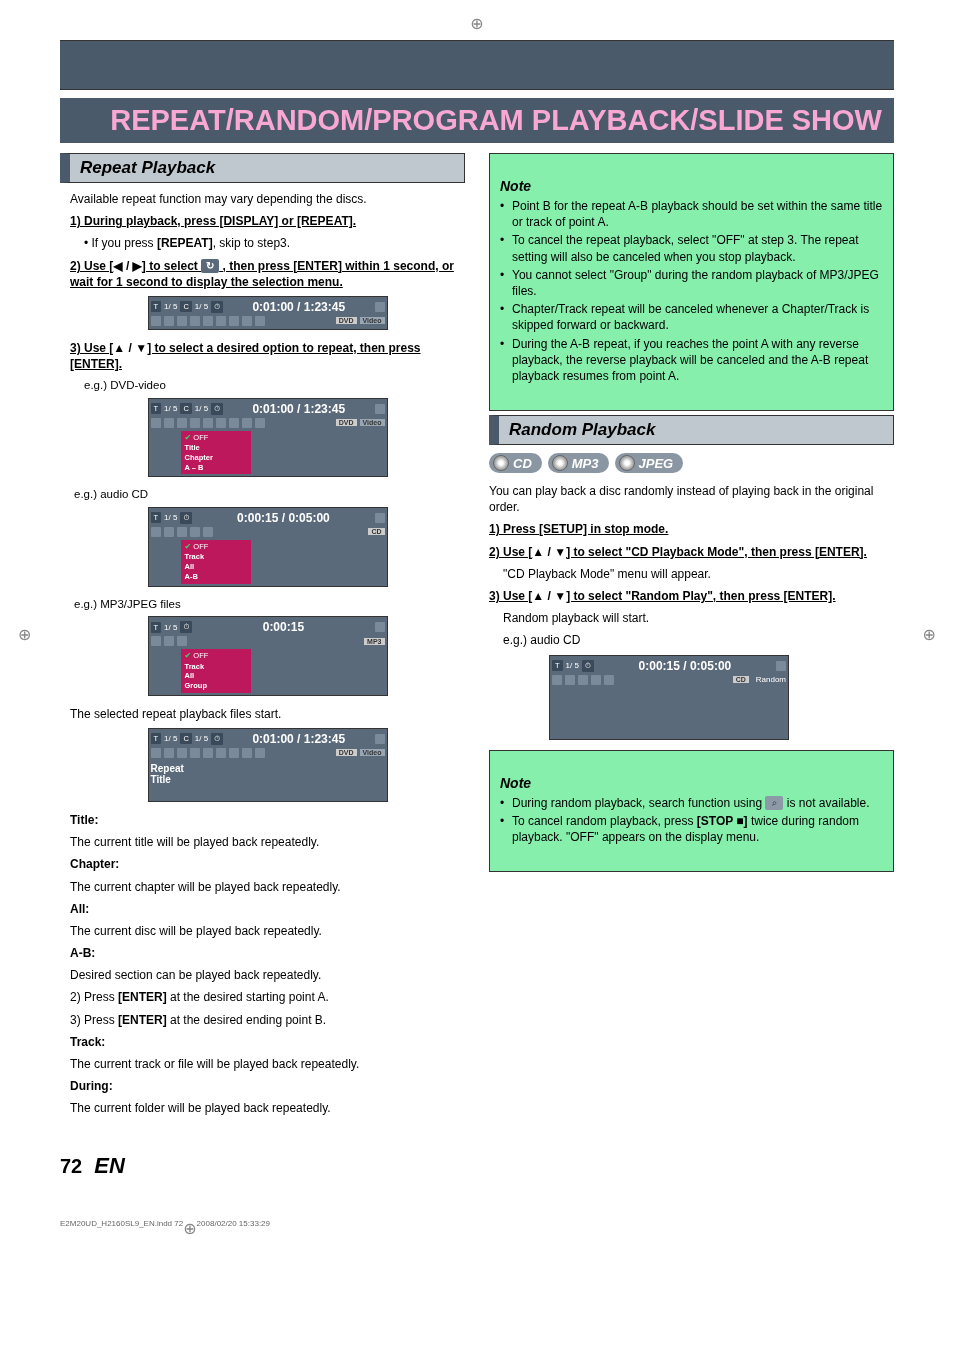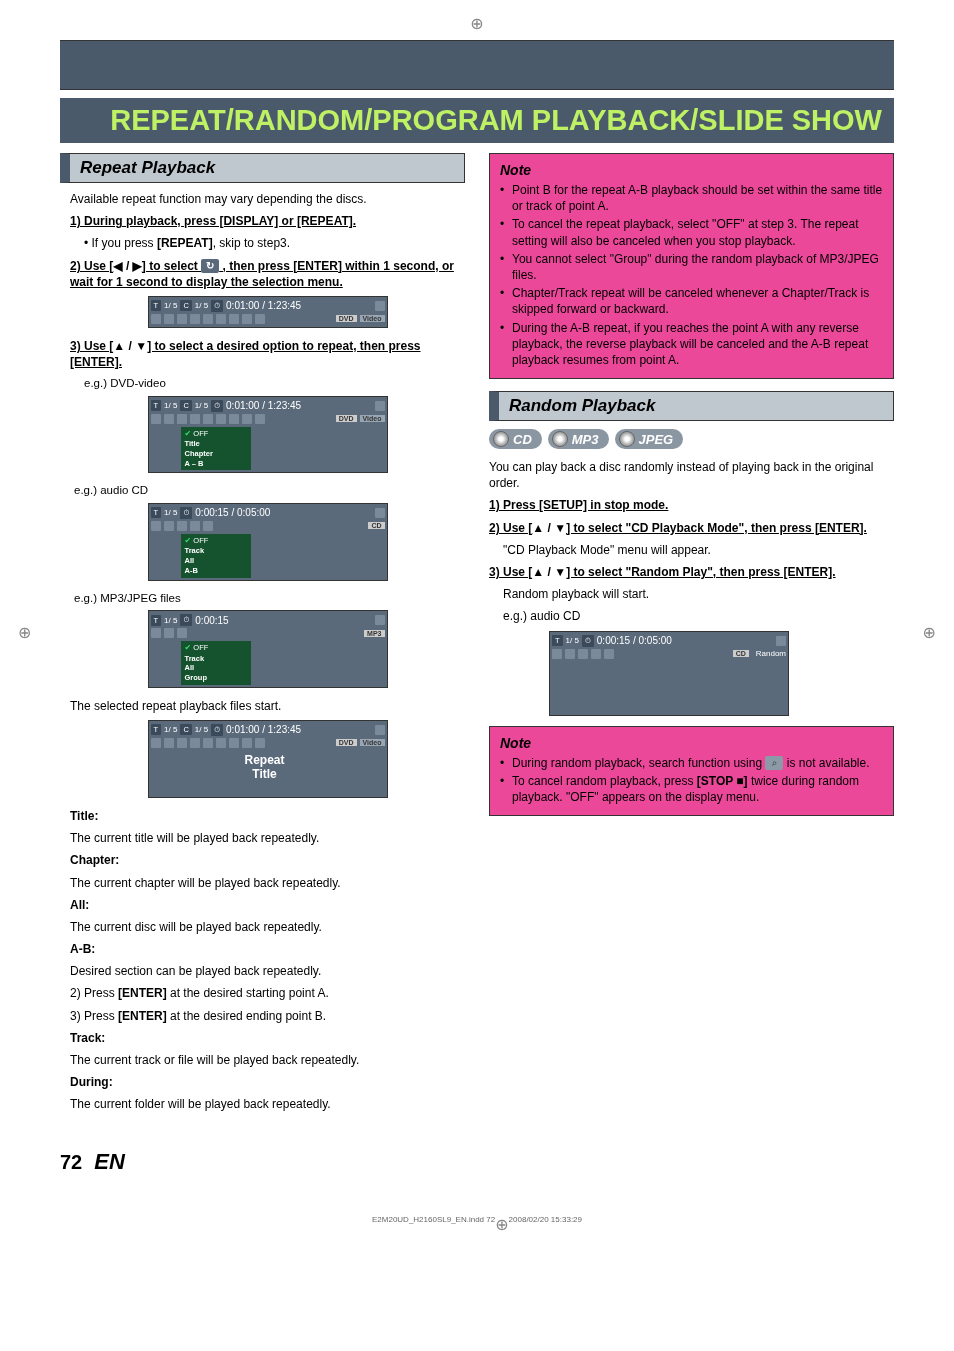--- a/index.html
+++ b/index.html
@@ -26,21 +26,21 @@
   .cross-right { top: 50%; right: 18px; transform: translateY(-50%); }
   .top-bar {
     height: 50px;
     background: #4a5a6a;
     margin-bottom: 8px;
     border-top: 1px solid #333;
     border-bottom: 1px solid #333;
   }
   .main-title-bar {
     background: #4a5a6a;
-    color: #bef264;
+    color: #f9a8d4;
     font-size: 29px;
     font-weight: bold;
     padding: 6px 12px;
     letter-spacing: 0;
     text-align: right;
     white-space: nowrap;
   }
   .columns {
     display: flex;
     gap: 24px;
@@ -59,23 +59,23 @@
     font-weight: bold;
     font-style: italic;
     margin-bottom: 8px;
   }
   p { margin-bottom: 6px; line-height: 1.35; }
   .bold { font-weight: bold; }
   .step { font-weight: bold; margin-top: 6px; text-decoration: underline; }
   .indent { padding-left: 14px; }
   .note-box {
     border: 1px solid #333;
-    background: #ec4899;
-    padding: 8px 10px;
-    margin-bottom: 12px;
+    background: #86efac;
+    padding: 24px 10px;
+    margin-bottom: 4px;
   }
   .note-title {
     font-weight: bold;
     font-style: italic;
     font-size: 14px;
     margin-bottom: 4px;
   }
   .note-box ul { list-style: none; padding-left: 0; }
   .note-box li { position: relative; padding-left: 12px; line-height: 1.35; margin-bottom: 2px; }
   .note-box li::before { content: "•"; position: absolute; left: 0; top: 0; }
@@ -126,38 +126,38 @@
     padding: 1px 3px;
     font-size: 7.5px;
     border-radius: 1px;
   }
   .osd-icon {
     width: 10px; height: 10px;
     background: #7a8a9a;
     display: inline-block;
     border-radius: 1px;
   }
-  .osd-time { flex: 1; text-align: left; font-weight: normal; font-size: 10px; }
+  .osd-time { flex: 1; text-align: center; font-weight: bold; font-size: 12px; }
   .osd-badge {
     background: #ccc;
     color: #333;
     font-weight: bold;
     padding: 0 3px;
     font-size: 7px;
     margin-left: auto;
   }
   .osd-badge2 {
     background: #98a5b2;
     color: #333;
     font-weight: bold;
     padding: 0 3px;
     font-size: 7px;
   }
   .osd-drop {
-    background: #14532d;
+    background: #be185d;
     margin-top: 2px;
     margin-left: 30px;
     width: 70px;
     padding: 2px 4px;
     font-size: 7.5px;
     line-height: 1.3;
   }
   .osd-drop div { white-space: nowrap; }
   .check { color: #3d6; font-size: 8px; }
   .badge-row {
@@ -181,21 +181,21 @@
     border-radius: 50%;
     background: radial-gradient(circle, #fff 20%, #aaa 60%, #888 100%);
     margin-right: 4px;
     border: 1px solid #666;
   }
   .eg { margin: 2px 0 2px 14px; font-size: 11.5px; }
   .footer-page { font-size: 20px; font-weight: bold; margin-top: 30px; }
   .footer-page .en { font-size: 22px; font-style: italic; margin-left: 12px; text-align: right; }
   .footer-meta {
     display: flex;
-    justify-content: center;
+    justify-content: flex-start;
     font-size: 8px;
     color: #666;
     margin-top: 40px;
     border-top: 0;
   }
   .body-content { margin-left: 10px; }
 </style>
 </head>
 <body>
 
@@ -354,21 +354,21 @@
               <span class="osd-icon"></span>
               <span class="osd-icon"></span>
               <span class="osd-icon"></span>
               <span class="osd-icon"></span>
               <span class="osd-icon"></span>
               <span class="osd-icon"></span>
               <span class="osd-icon"></span>
             <span class="osd-badge">DVD</span>
               <span class="osd-badge2">Video</span>
           </div>
-          <div style="text-align:center; font-size:12px; padding:4px 6px 14px 0;">
+          <div style="text-align:left; font-size:10px; padding:4px 6px 14px 0;">
             <div class="bold">Repeat</div>
             <div class="bold">Title</div>
           </div>
         </div>
 
         <p class="bold">Title:</p>
         <p>The current title will be played back repeatedly.</p>
         <p class="bold">Chapter:</p>
         <p>The current chapter will be played back repeatedly.</p>
         <p class="bold">All:</p>

